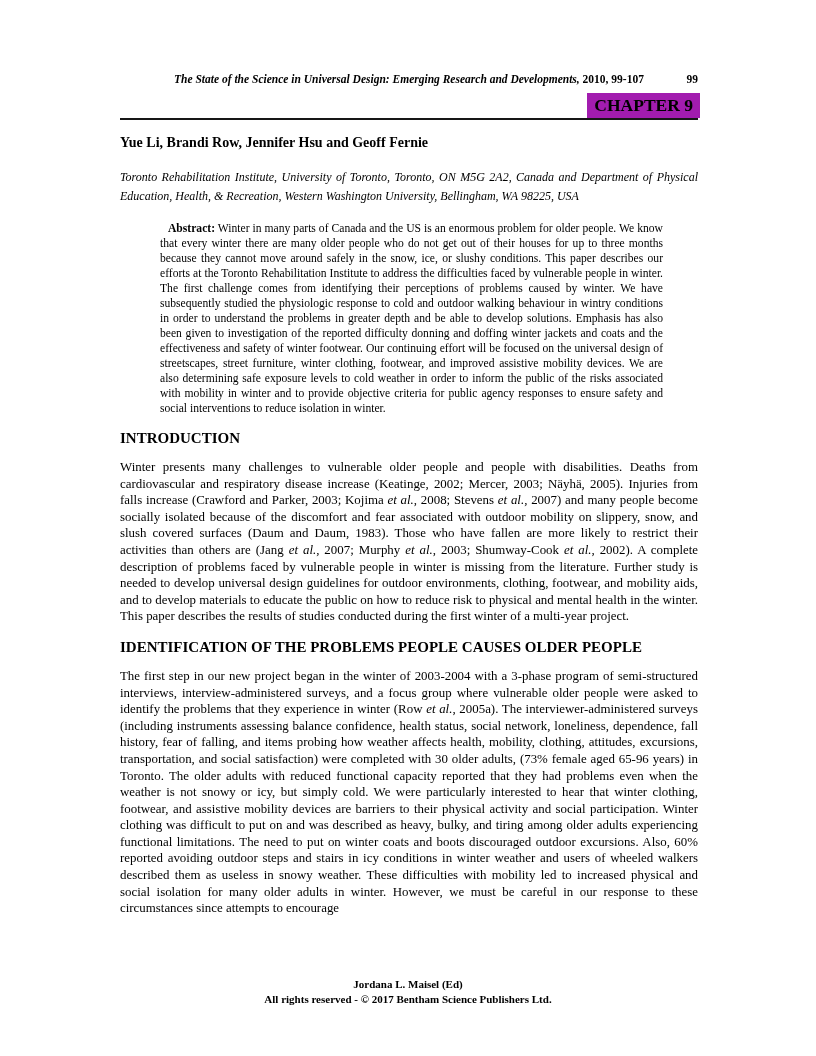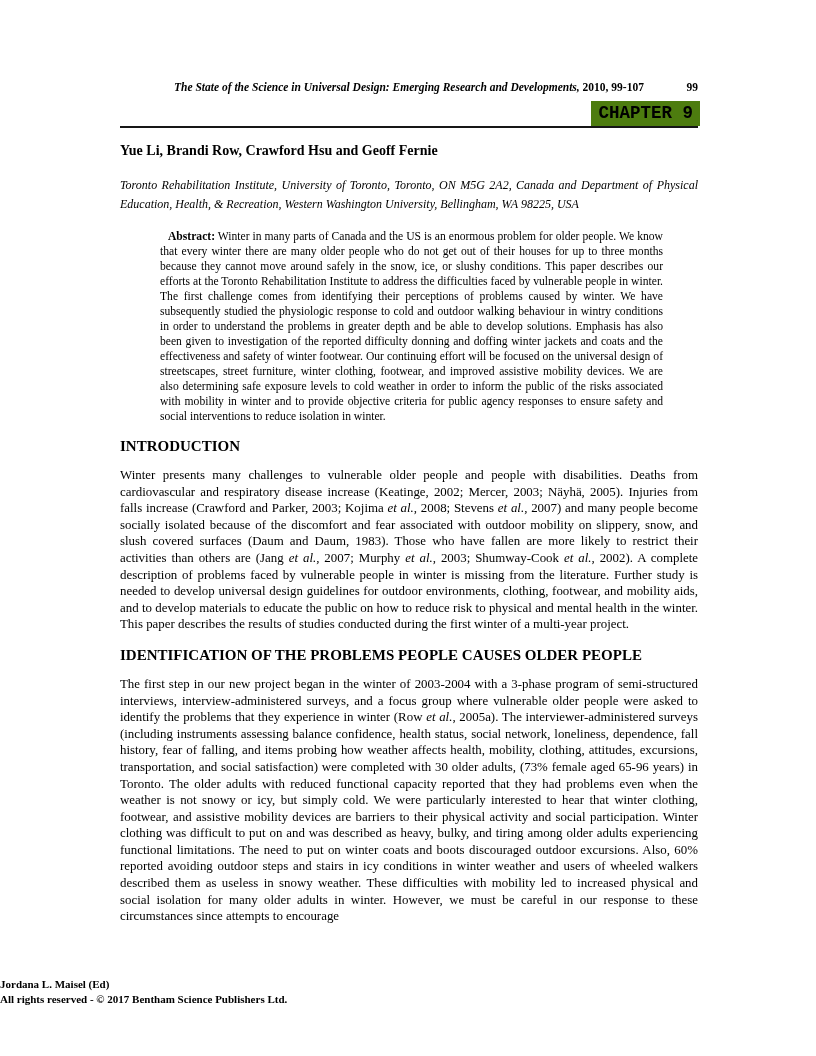--- a/index.html
+++ b/index.html
@@ -5,21 +5,21 @@
   * { margin: 0; padding: 0; box-sizing: border-box; }
   html, body { background: #ffffff; }
   body {
     width: 816px; height: 1056px;
     font-family: "Liberation Serif", serif;
     color: #000;
     position: relative;
     overflow: hidden;
   }
   .page { position: relative; width: 816px; height: 1056px; background: #fff; }
-  .content { position: absolute; left: 120px; top: 16px; width: 578px; }
+  .content { position: absolute; left: 120px; top: 8px; width: 578px; }
 
   .running-head {
     position: relative;
     margin-top: 64px;
     font-size: 11.5px;
     line-height: 14px;
     text-align: center;
     font-weight: bold;
   }
   .running-head .pageno {
@@ -71,42 +71,43 @@
     margin-top: 12px;
     font-size: 12.9px;
     line-height: 16.6px;
     text-align: justify;
   }
 
   .footer {
     position: absolute;
     left: 0; top: 977px;
     width: 816px;
+    text-align: center;
     font-size: 11px;
     font-weight: bold;
     line-height: 15px;
   }
 </style>
 </head>
 <body>
 
 <div class="page">
   <div class="content">
 
     <div class="running-head">
       <span><span style="font-style: italic; font-weight: bold;">The State of the Science in Universal Design: Emerging Research and Developments,</span><span style="font-weight: bold;"> 2010, 99-107</span></span>
       <span class="pageno">99</span>
     </div>
 
     <div class="chapter-row" style="border-bottom-color: rgb(22, 22, 22);">
-      <span class="chapter-badge" style="background: #4d7c0f; font-family: Liberation Mono, monospace;">CHAPTER 9</span>
+      <span class="chapter-badge" style="background: #a21caf;">CHAPTER 9</span>
     </div>
 
 
-    <div class="authors">Yue Li, Brandi Row, Crawford Hsu and Geoff Fernie</div>
+    <div class="authors">Yue Li, Brandi Row, Jennifer Hsu and Geoff Fernie</div>
 
     <div class="affiliation">Toronto Rehabilitation Institute, University of Toronto, Toronto, ON M5G 2A2, Canada and Department of Physical Education, Health, &amp; Recreation, Western Washington University, Bellingham, WA 98225, USA</div>
 
     <div class="abstract">
       <span class="label">Abstract:</span><span> Winter in many parts of Canada and the US is an enormous problem for older people. We know that every winter there are many older people who do not get out of their houses for up to three months because they cannot move around safely in the snow, ice, or slushy conditions. This paper describes our efforts at the Toronto Rehabilitation Institute to address the difficulties faced by vulnerable people in winter. The first challenge comes from identifying their perceptions of problems caused by winter. We have subsequently studied the physiologic response to cold and outdoor walking behaviour in wintry conditions in order to understand the problems in greater depth and be able to develop solutions. Emphasis has also been given to investigation of the reported difficulty donning and doffing winter jackets and coats and the effectiveness and safety of winter footwear. Our continuing effort will be focused on the universal design of streetscapes, street furniture, winter clothing, footwear, and improved assistive mobility devices. We are also determining safe exposure levels to cold weather in order to inform the public of the risks associated with mobility in winter and to provide objective criteria for public agency responses to ensure safety and social interventions to reduce isolation in winter.</span>
     </div>
 
     <div class="section-heading">INTRODUCTION</div>
     <div class="para"><span>Winter presents many challenges to vulnerable older people and people with disabilities. Deaths from cardiovascular and respiratory disease increase (Keatinge, 2002; Mercer, 2003; Näyhä, 2005). Injuries from falls increase (Crawford and Parker, 2003; Kojima </span><span style="font-style: italic;">et al.</span><span>, 2008; Stevens </span><span style="font-style: italic;">et al.</span><span>, 2007) and many people become socially isolated because of the discomfort and fear associated with outdoor mobility on slippery, snow, and slush covered surfaces (Daum and Daum, 1983). Those who have fallen are more likely to restrict their activities than others are (Jang </span><span style="font-style: italic;">et al.</span><span>, 2007; Murphy </span><span style="font-style: italic;">et al.</span><span>, 2003; Shumway-Cook </span><span style="font-style: italic;">et al.</span><span>, 2002). A complete description of problems faced by vulnerable people in winter is missing from the literature. Further study is needed to develop universal design guidelines for outdoor environments, clothing, footwear, and mobility aids, and to develop materials to educate the public on how to reduce risk to physical and mental health in the winter. This paper describes the results of studies conducted during the first winter of a multi-year project.</span></div>
 

